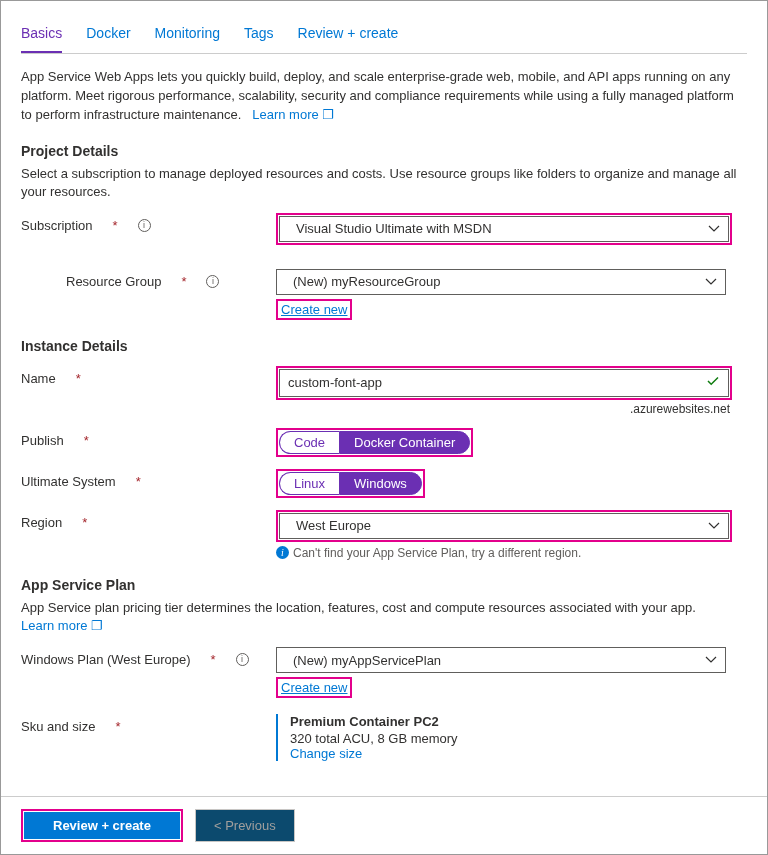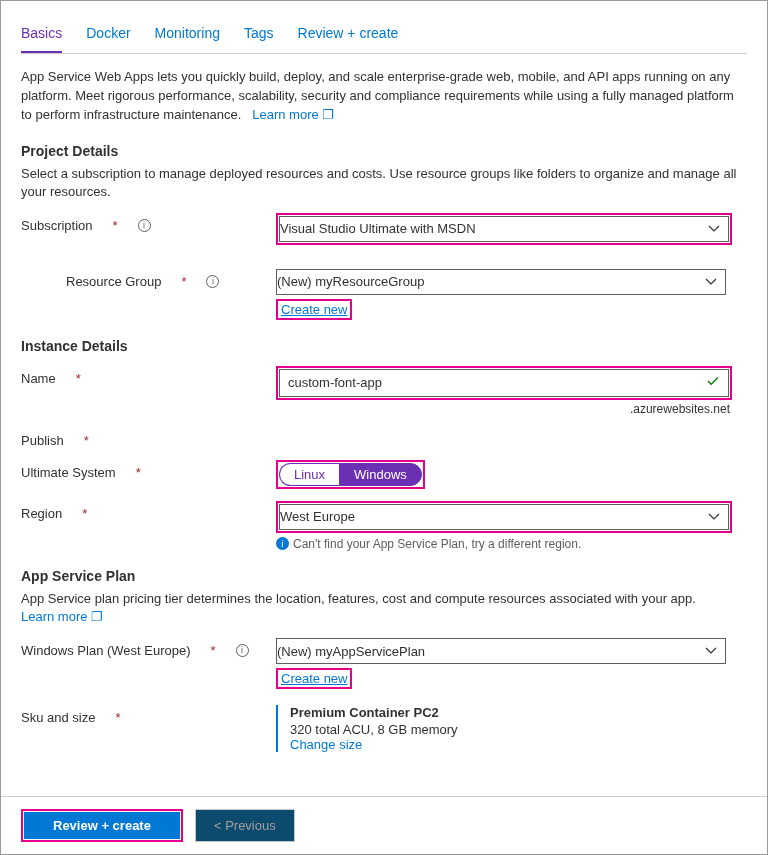--- a/index.html
+++ b/index.html
@@ -18,21 +18,21 @@
 .desc { font-size: 13px; line-height: 1.4; }
 
 .row { display: flex; align-items: flex-start; margin-top: 12px; }
 .label-col { width: 255px; padding-top: 5px; font-size: 13px; display: flex; align-items: center; gap: 20px; }
 .label-col.indent { padding-left: 45px; }
 .req { color: #a4262c; }
 .info-icon { display:inline-flex; width:13px; height:13px; border:1px solid #605e5c; border-radius:50%; justify-content:center; align-items:center; font-size:9px; line-height:1; color:#605e5c; }
 .field-col { flex: 1; }
 
 .rbox { border: 2px solid #e3008c; padding: 1px; display: inline-block; }
-.select { width: 450px; height: 26px; border:1px solid #605e5c; padding: 3px 24px 3px 0; font-size:13px; background:#fff; position:relative; display:flex; align-items:center; }
+.select { width: 450px; height: 26px; border:1px solid #605e5c; padding: 3px 24px 3px 16px; font-size:13px; background:#fff; position:relative; display:flex; align-items:center; }
 .select .chev { position:absolute; right:8px; top:6px; }
 .chev svg { width:12px; height:12px; }
 .input { width: 450px; height: 28px; border:1px solid #605e5c; padding: 3px 28px 3px 8px; font-size:13px; background:#fff; position:relative; display:flex; align-items:center; }
 .check-icon { position:absolute; right:8px; color:#107c10; }
 .helper { text-align:right; width:454px; font-size:12px; color:#323130; margin-top:2px; }
 .sub-link { color:#0078d4; font-size:13px; margin-top:4px; display:inline-block; }
 
 .pill-group { display:flex; }
 .pill { border:1px solid #6b2fb3; color:#6b2fb3; padding:3px 14px; font-size:13px; border-radius:12px; background:#fff; }
 .pill.first { border-top-right-radius:0; border-bottom-right-radius:0; border-right:none; }
@@ -129,20 +129,28 @@
     </span>
     <div class="helper">.azurewebsites.net</div>
   </div>
 </div>
 
 <div class="row">
   <div class="label-col">
     <span>Publish</span>
           <span class="req">*</span>
   </div>
+  <div class="field-col">
+    <span class="rbox">
+      <span class="pill-group">
+        <span class="pill first">Code</span>
+        <span class="pill last selected">Docker Container</span>
+      </span>
+    </span>
+  </div>
 </div>
 
 <div class="row">
   <div class="label-col">
     <span>Ultimate System</span>
           <span class="req">*</span>
   </div>
   <div class="field-col">
     <span class="rbox">
       <span class="pill-group">

